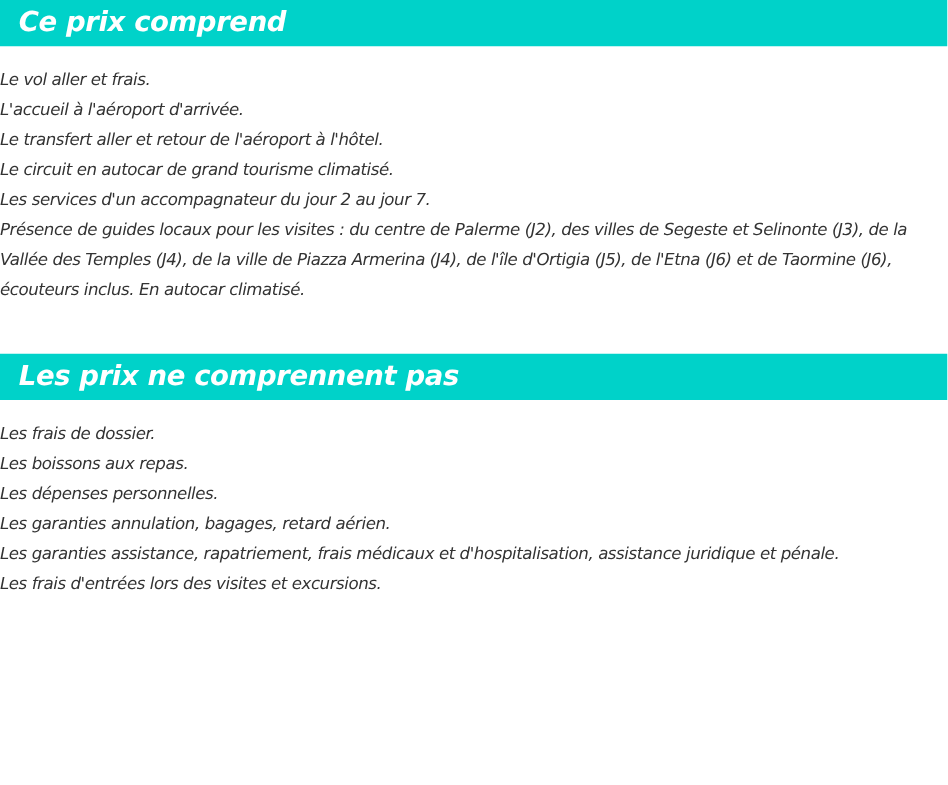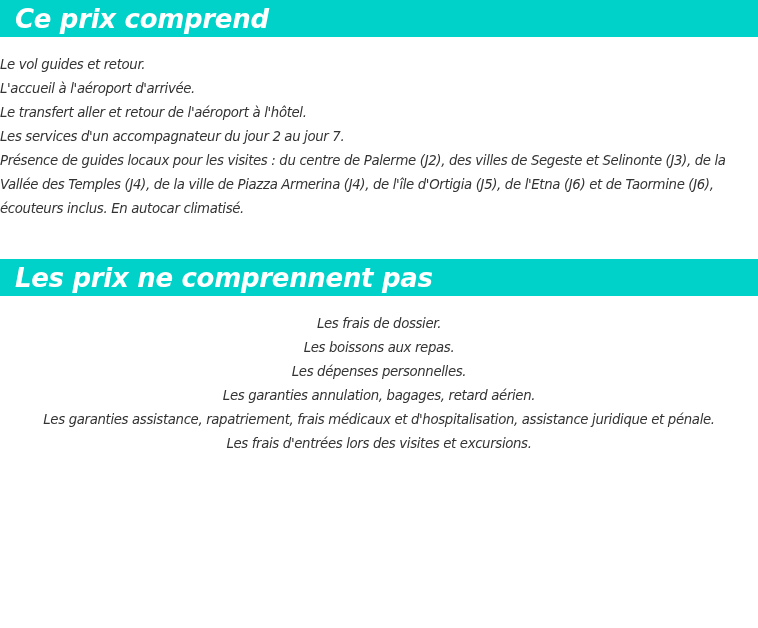--- a/index.html
+++ b/index.html
@@ -19,54 +19,55 @@
       height: 37px;
       display: flex;
       align-items: center;
       padding-left: 15px;
       box-sizing: border-box;
     }
     .section-title {
       color: #ffffff;
       font-style: italic;
       font-weight: bold;
-      font-size: 26px;
+      font-size: 22px;
       letter-spacing: -0.3px;
       margin: 0;
       line-height: 1;
     }
     .item-list {
       list-style: none;
       margin: 0;
       padding: 0;
     }
     .item-list li {
       font-style: italic;
       font-size: 13.3px;
       line-height: 24px;
       letter-spacing: -0.35px;
       color: #333333;
       margin: 0;
       padding: 0;
     }
     #section-includes .item-list { margin-top: 16px; }
     #section-excludes { margin-top: 38px; }
-    #section-excludes .item-list { margin-top: 16px; text-align: center; }
+    #section-excludes .item-list { margin-top: 16px; }
   </style>
 </head>
 <body>
 
 <section id="section-includes">
   <div class="section-header">
     <h2 class="section-title">Ce prix comprend</h2>
   </div>
   <ul class="item-list">
-    <li>Le vol guides et retour.</li>
+    <li>Le vol aller et frais.</li>
     <li>L'accueil à l'aéroport d'arrivée.</li>
     <li>Le transfert aller et retour de l'aéroport à l'hôtel.</li>
+    <li>Le circuit en autocar de grand tourisme climatisé.</li>
     <li>Les services d'un accompagnateur du jour 2 au jour 7.</li>
     <li>Présence de guides locaux pour les visites : du centre de Palerme (J2), des villes de Segeste et Selinonte (J3), de la Vallée des Temples (J4), de la ville de Piazza Armerina (J4), de l'île d'Ortigia (J5), de l'Etna (J6) et de Taormine (J6), écouteurs inclus. En autocar climatisé.</li>
   </ul>
 </section>
 
 <section id="section-excludes">
   <div class="section-header">
     <h2 class="section-title">Les prix ne comprennent pas</h2>
   </div>
   <ul class="item-list">

